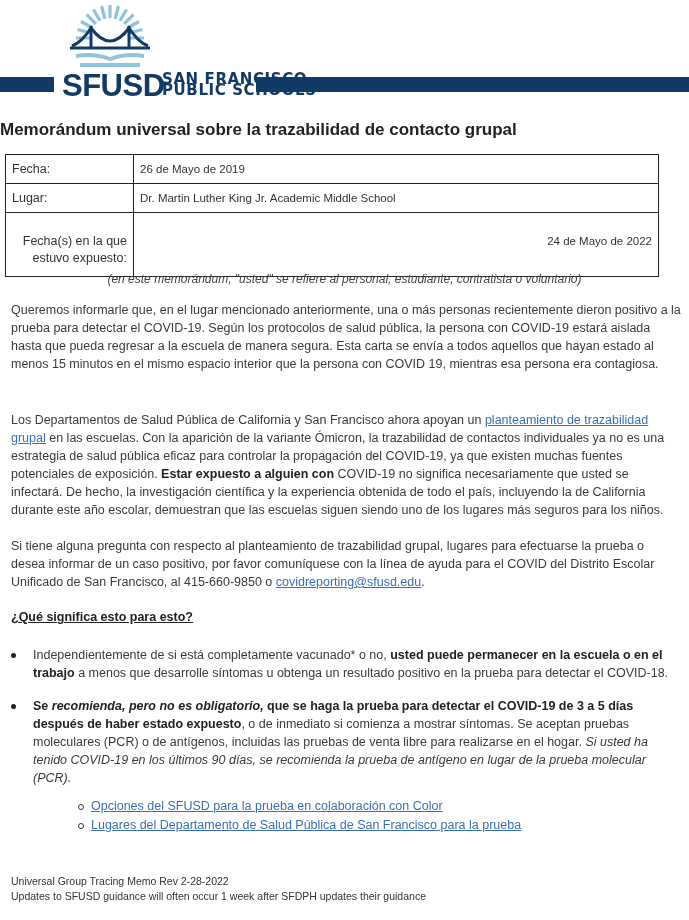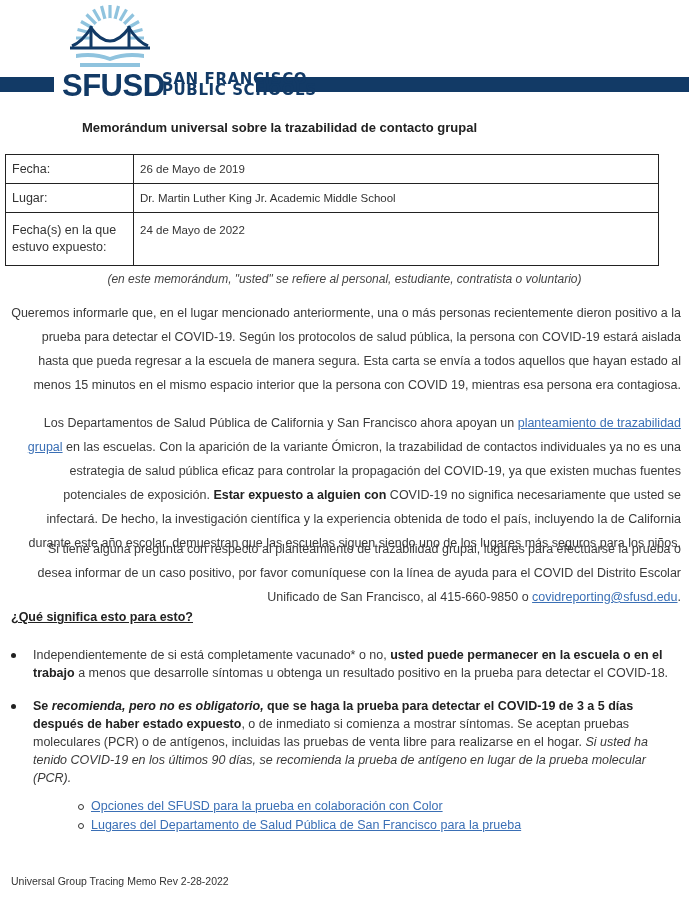--- a/index.html
+++ b/index.html
@@ -10,32 +10,32 @@
   }
 
   
   .bar { position: absolute; background: #123a66; height: 15px; top: 77px; }
   .bar-left { left: 0; width: 54px; }
   .bar-right { left: 256px; width: 433px; }
   .logo-svg { position: absolute; left: 62px; top: 2px; }
   .sfusd-word { position: absolute; left: 62px; top: 68px; font-size: 31px; font-weight: 700; color: #123a66; letter-spacing: -0.5px; font-family: "Liberation Sans", sans-serif; }
   .sfusd-sub { position: absolute; left: 162px; top: 74px; font-size: 15px; font-weight: 700; color: #123a66; line-height: 11px; letter-spacing: 0.6px; font-family: "DejaVu Sans", sans-serif; }
 
-  .title { position: absolute; left: 0; width: 559px; top: 120px; text-align: center; font-size: 13px; font-weight: 700; color: #222; }
+  .title { position: absolute; left: 0; width: 559px; top: 120px; text-align: left; font-size: 17px; font-weight: 700; color: #222; }
 
   table.info { position: absolute; left: 5px; top: 154px; width: 654px; border-collapse: collapse; font-size: 12.5px; color: #333; }
   table.info td { border: 1.5px solid #222; padding: 0 6px; vertical-align: middle; }
   table.info td.k { width: 115px; }
   table.info td.v { font-size: 11.5px; }
   table.info tr.r1 td, table.info tr.r2 td { height: 28px; }
-  table.info tr.r3 td { height: 43px; vertical-align: top; padding-top: 9px; line-height: 17px; }
+  table.info tr.r3 td { height: 43px; vertical-align: top; padding-top: 20px; line-height: 17px; text-align: right; }
 
   .note { position: absolute; left: 0; width: 689px; top: 272px; text-align: center; font-style: italic; font-size: 12px; color: #444; }
 
-  .para { position: absolute; left: 11px; width: 670px; font-size: 12.5px; line-height: 24px; color: #3a3a3a; text-align: right; }
+  .para { position: absolute; left: 11px; width: 670px; font-size: 12.5px; line-height: 18px; color: #3a3a3a; }
   .para b { color: #222; }
   a.lnk { color: #3a6fb5; text-decoration: underline; }
 
   .heading { position: absolute; left: 11px; top: 610px; font-size: 12.5px; font-weight: 700; text-decoration: underline; color: #222; }
 
   .bullet { position: absolute; left: 11px; width: 670px; font-size: 12.5px; line-height: 18px; color: #3a3a3a; }
   .bullet .dot { position: absolute; left: 0; top: 7px; width: 5px; height: 5px; border-radius: 50%; background: #222; }
   .bullet .txt { margin-left: 22px; }
   .bullet b { color: #222; }
 
@@ -130,13 +130,14 @@
   <span class="ring"></span>
   <a class="lnk" href="#">Opciones del SFUSD para la prueba en colaboración con Color</a>
 </div>
 <div class="sub" style="top:816px;">
   <span class="ring"></span>
   <a class="lnk" href="#">Lugares del Departamento de Salud Pública de San Francisco para la prueba</a>
 </div>
 
 <div class="foot" style="top:874px;">
   <div>Universal Group Tracing Memo Rev 2-28-2022</div>
+  <div>Updates to SFUSD guidance will often occur 1 week after SFDPH updates their guidance</div>
 </div>
 
 </body></html>

